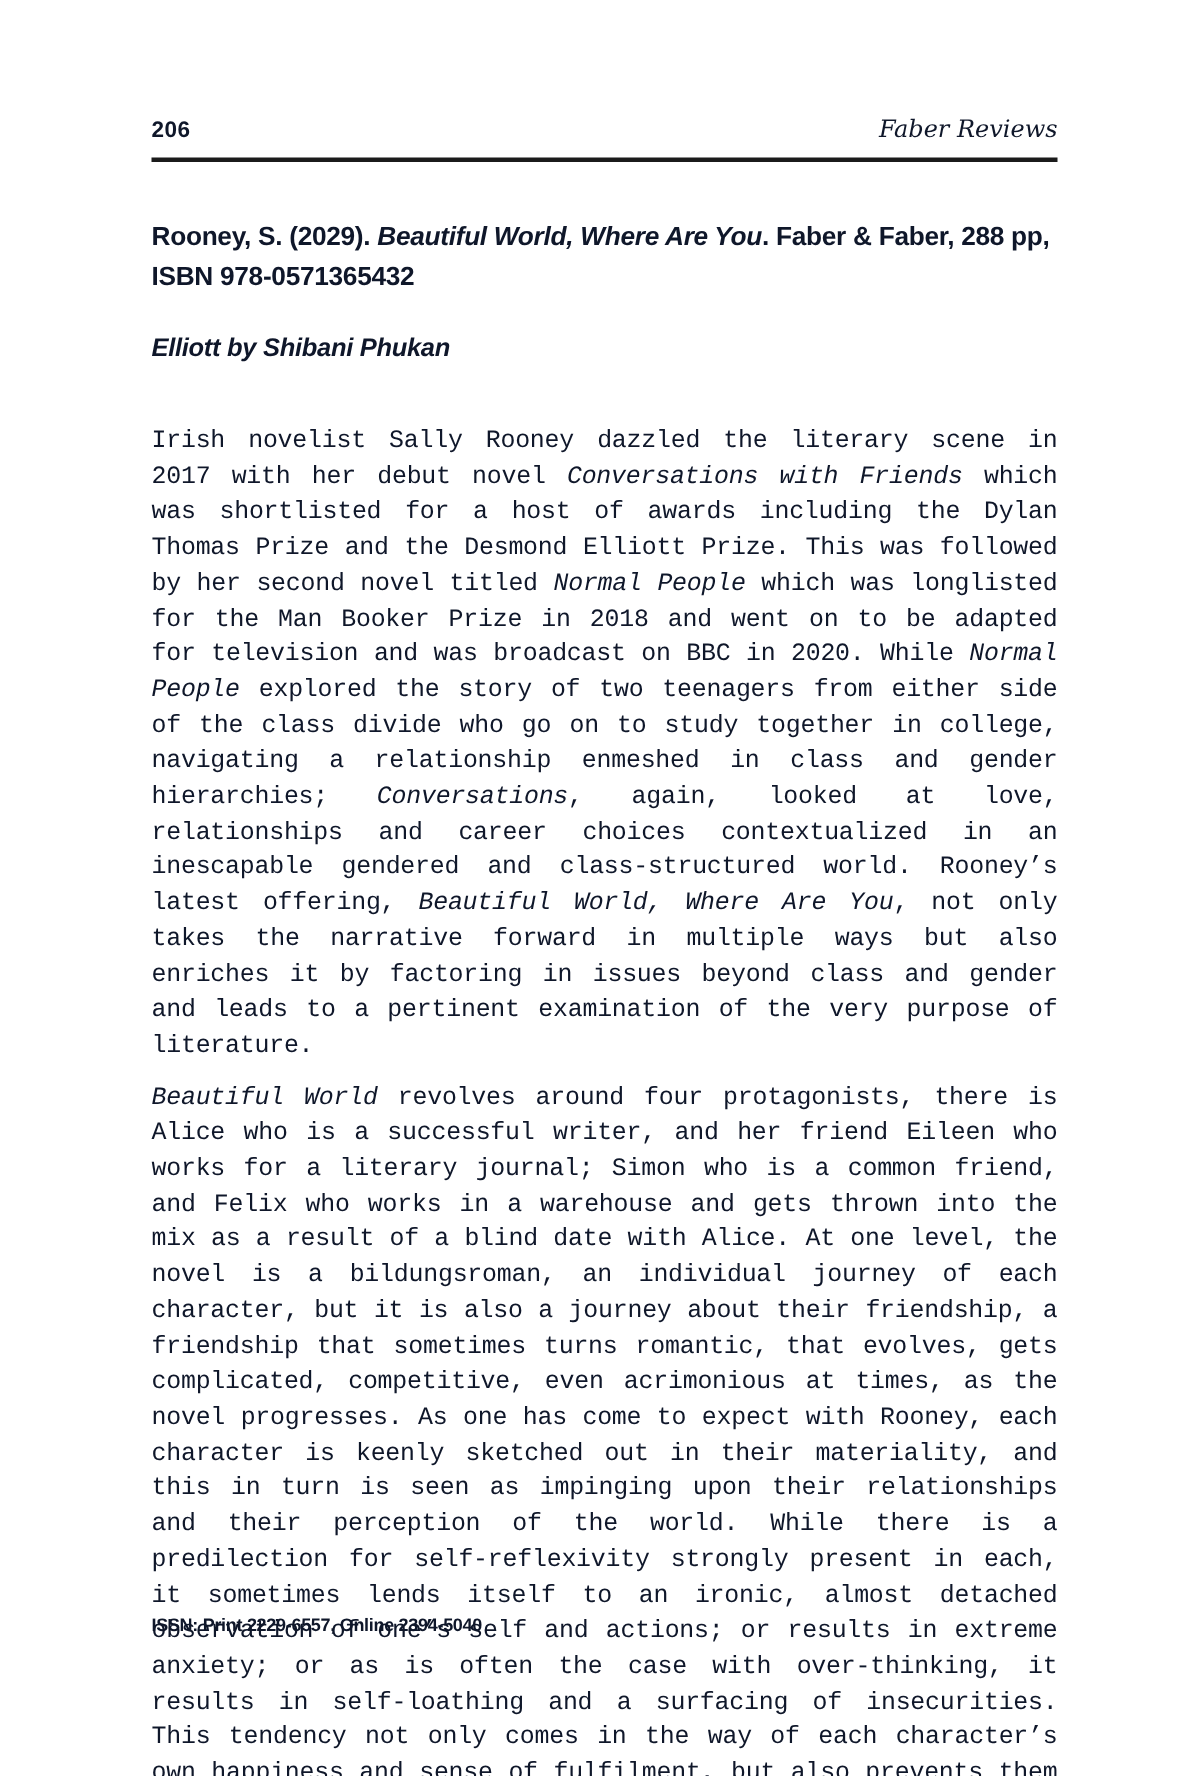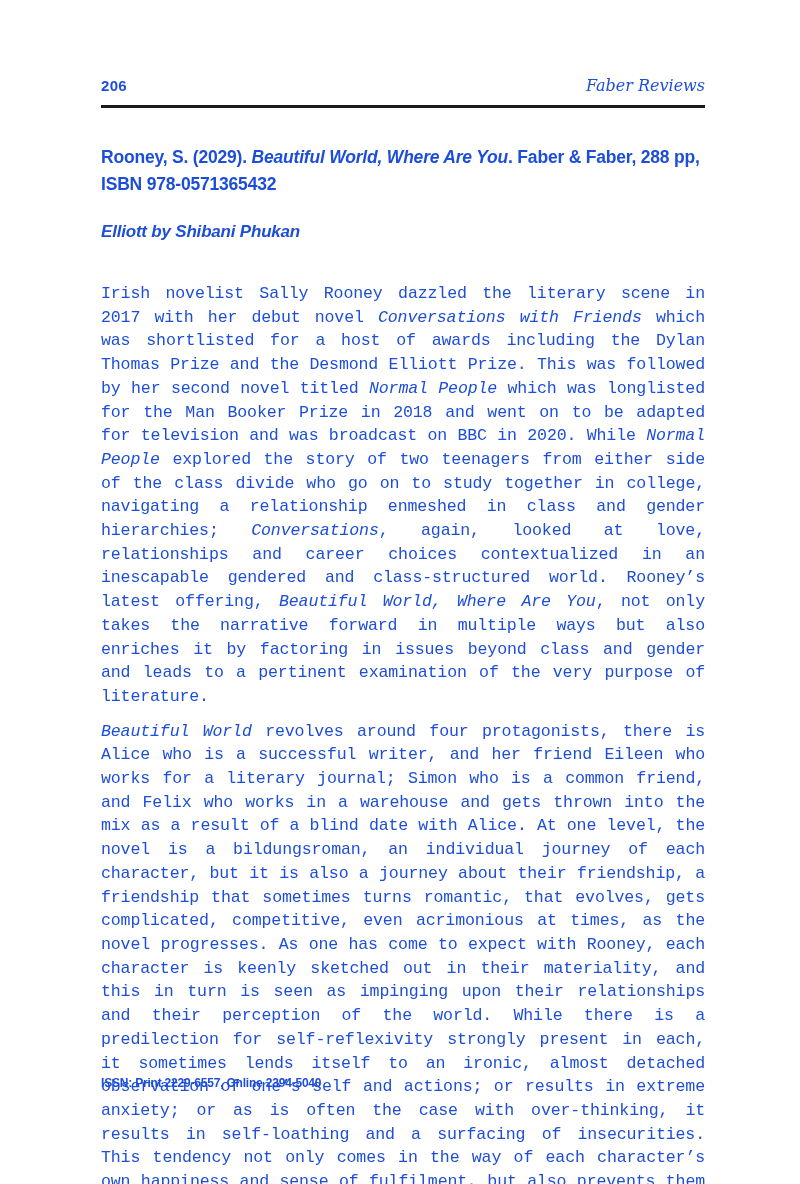--- a/index.html
+++ b/index.html
@@ -6,21 +6,21 @@
     margin: 0;
     padding: 0;
     background: #ffffff;
   }
   .page {
     position: relative;
     width: 800px;
     height: 1184px;
     margin: 0 auto;
     background: #ffffff;
-    color: #1d4ed8;
+    color: #0f172a;
     box-sizing: border-box;
     padding: 76px 95px 0 101px;
     overflow: hidden;
   }
   
   .running-header {
     display: flex;
     justify-content: space-between;
     align-items: baseline;
   }

